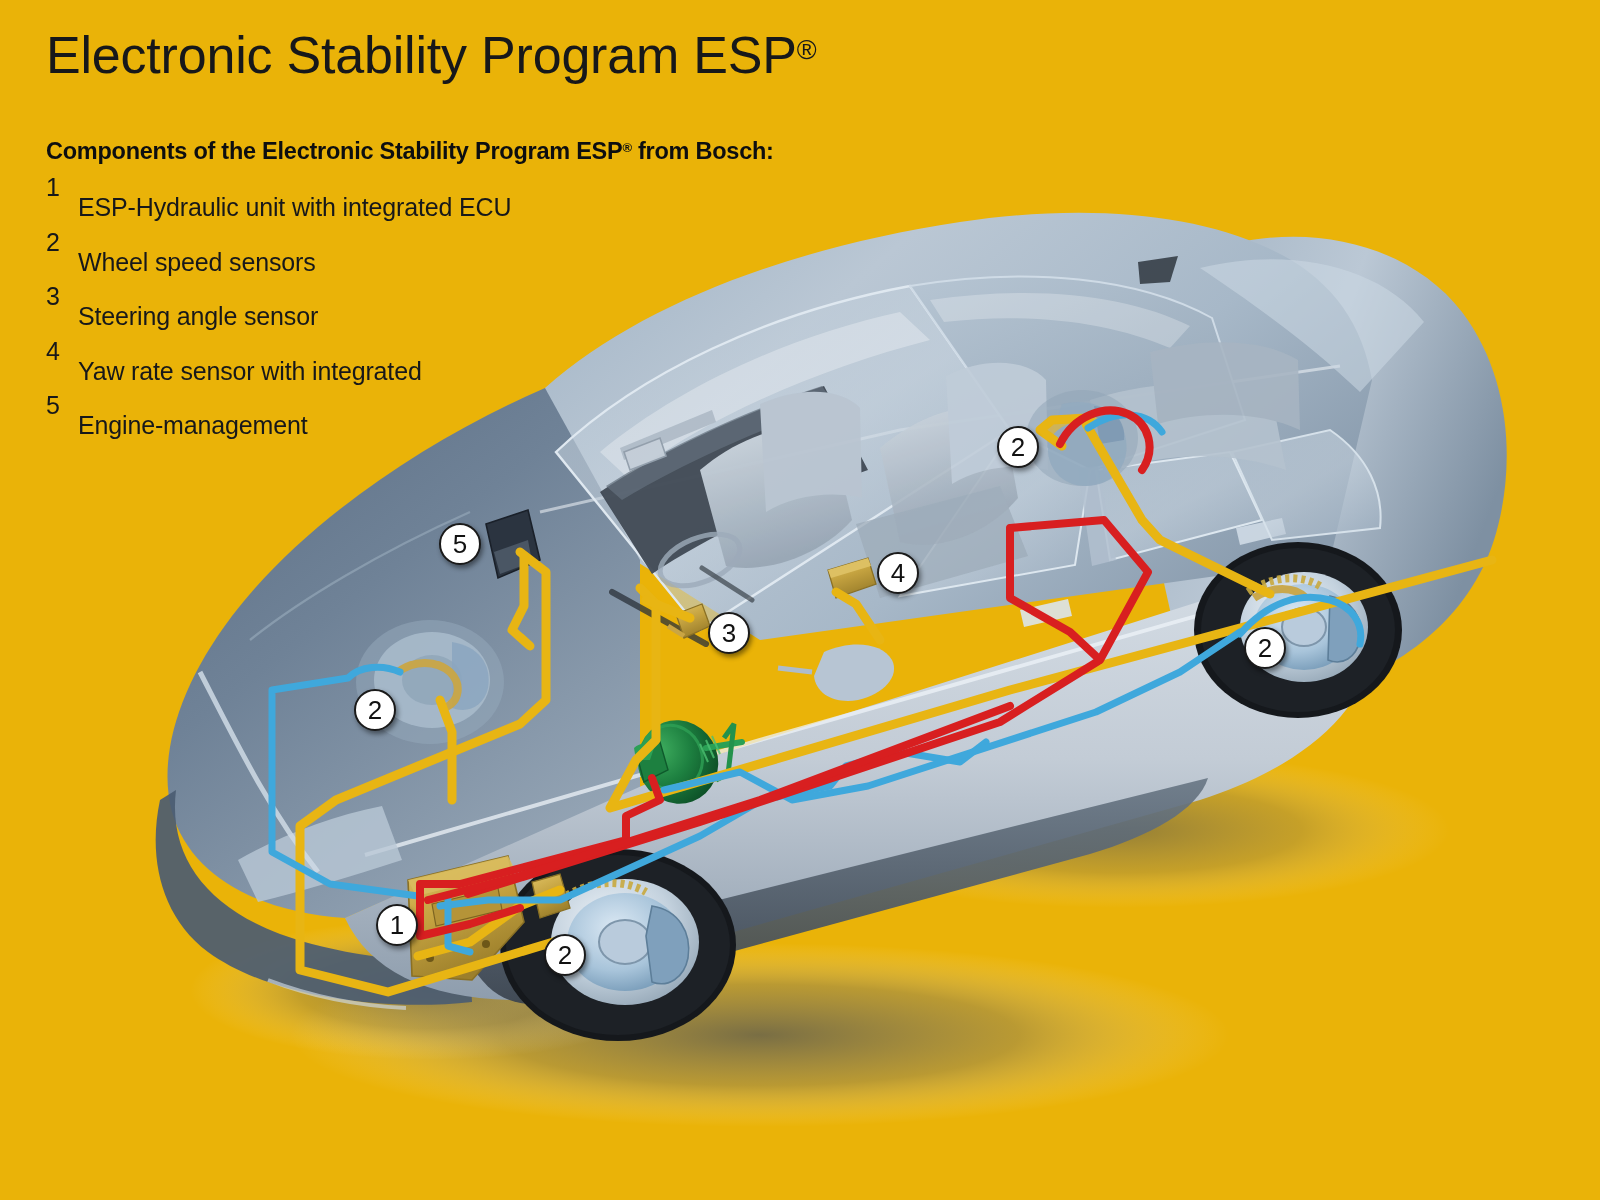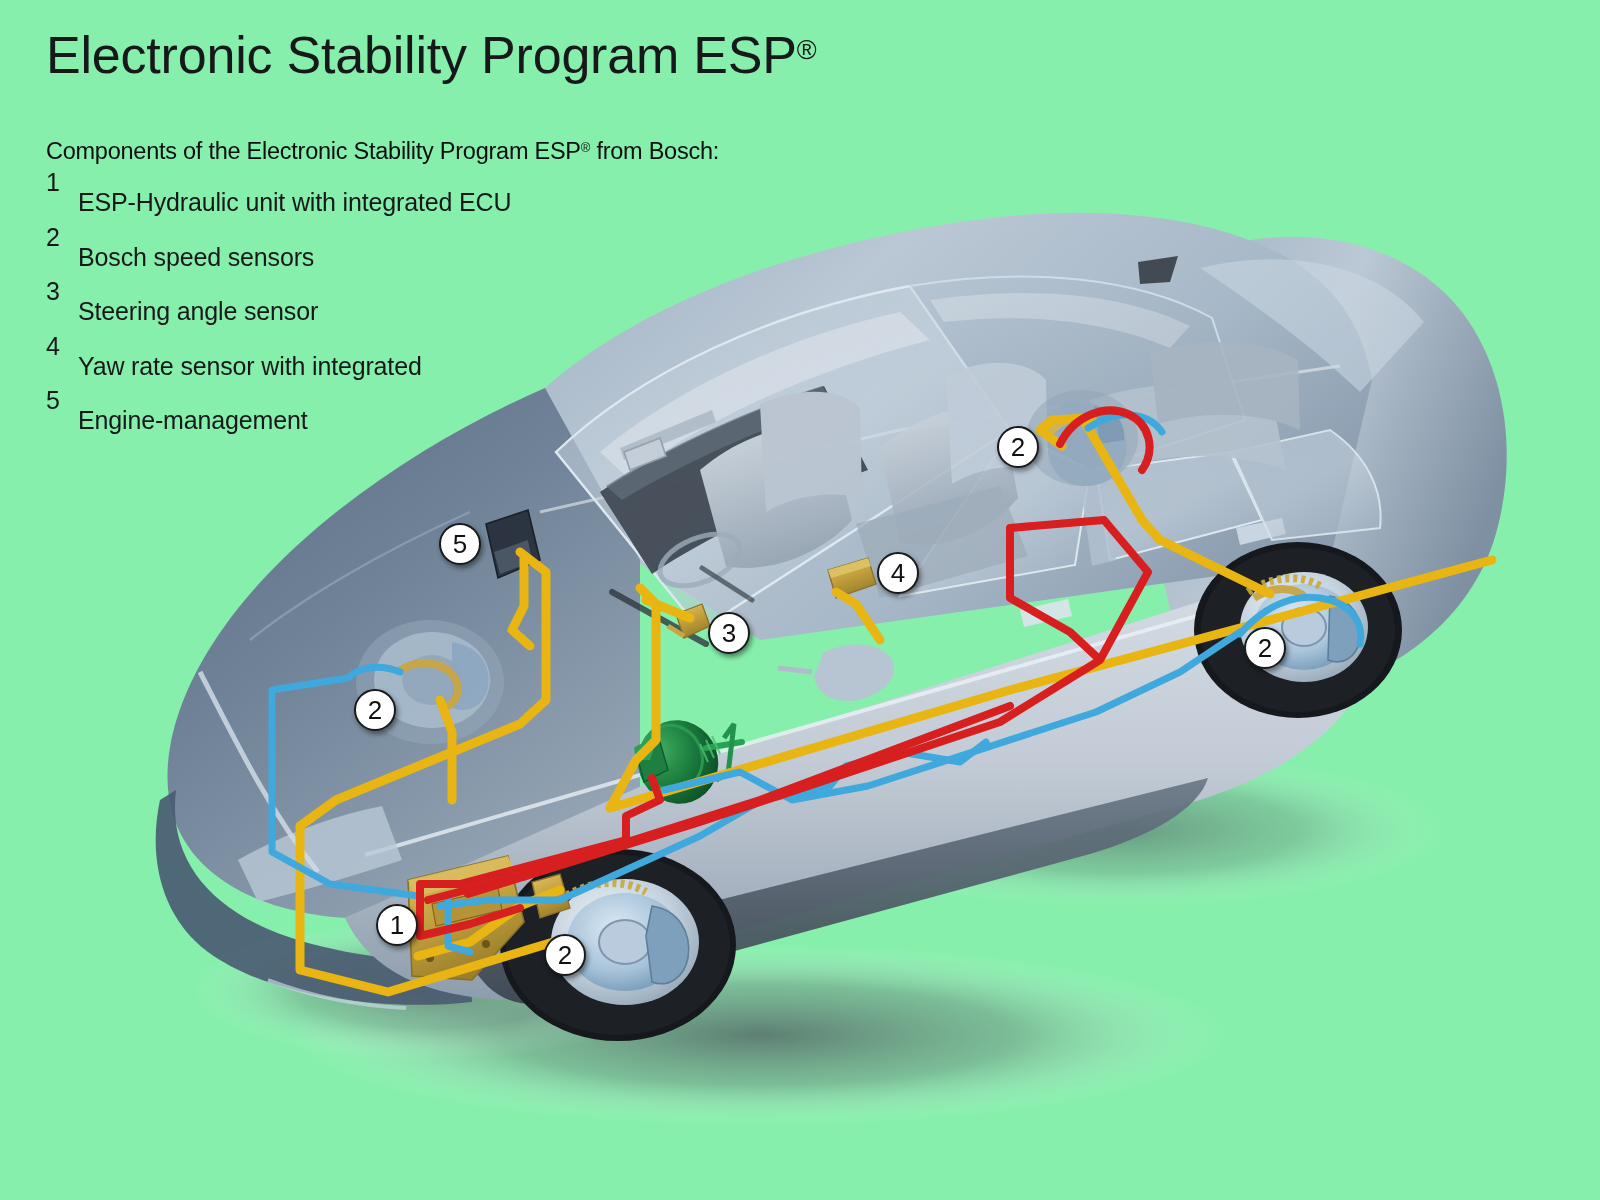--- a/index.html
+++ b/index.html
@@ -1,28 +1,28 @@
 <!DOCTYPE html>
 <html><head>
 <meta charset="utf-8">
 <style>
   html,body{margin:0;padding:0;background:#ffffff;}
   body{width:1600px;height:1200px;overflow:hidden;
        font-family:"Liberation Sans","DejaVu Sans",sans-serif;color:#111;}
-  #root{position:relative;width:1600px;height:1200px;background:#86efac;}
+  #root{position:relative;width:1600px;height:1200px;background:#eab308;}
 
   
   #title{position:absolute;left:46px;top:28px;font-size:52px;font-weight:400;
          letter-spacing:-0.2px;color:#17181a;line-height:1.05;white-space:nowrap;
          font-stretch:condensed;}
   #title .reg{font-size:27px;vertical-align:14px;}
 
   #legend{position:absolute;left:46px;top:138px;width:640px;}
-  #legend-heading{font-size:23.5px;font-weight:400;color:#0d0e10;letter-spacing:-0.25px;
-                  white-space:nowrap;}
+  #legend-heading{font-size:23.5px;font-weight:700;color:#0d0e10;letter-spacing:-0.25px;
+                  white-space:nowrap;margin-bottom:5px;}
   #legend-heading .reg{font-size:13px;vertical-align:7px;}
   .legend-row{display:flex;font-size:25px;line-height:34.5px;color:#17181a;letter-spacing:-0.15px;}
   .legend-num{width:32px;flex:0 0 32px;text-align:left;}
   .legend-txt{flex:1 1 auto;margin-top:20px;}
   .legend-cont .legend-num{visibility:hidden;}
 
   
   #stage{position:absolute;left:0;top:0;width:1600px;height:1200px;}
   #stage svg{position:absolute;left:0;top:0;}
 
@@ -44,21 +44,21 @@
 
   <div id="legend">
     <div id="legend-heading"><span>Components of the Electronic Stability Program ESP</span><span class="reg">®</span><span> from Bosch:</span></div>
 
     <div class="legend-row">
       <span class="legend-num">1</span>
       <span class="legend-txt">ESP-Hydraulic unit with integrated ECU</span>
     </div>
     <div class="legend-row">
       <span class="legend-num">2</span>
-      <span class="legend-txt">Bosch speed sensors</span>
+      <span class="legend-txt">Wheel speed sensors</span>
     </div>
     <div class="legend-row">
       <span class="legend-num">3</span>
       <span class="legend-txt">Steering angle sensor</span>
     </div>
     <div class="legend-row">
       <span class="legend-num">4</span>
       <span class="legend-txt">Yaw rate sensor with integrated</span>
     </div>
     <div class="legend-row">

